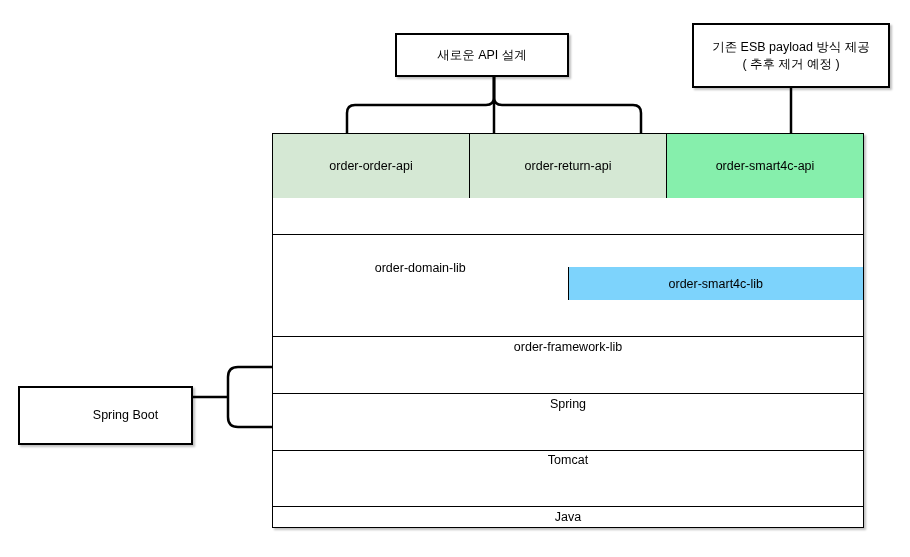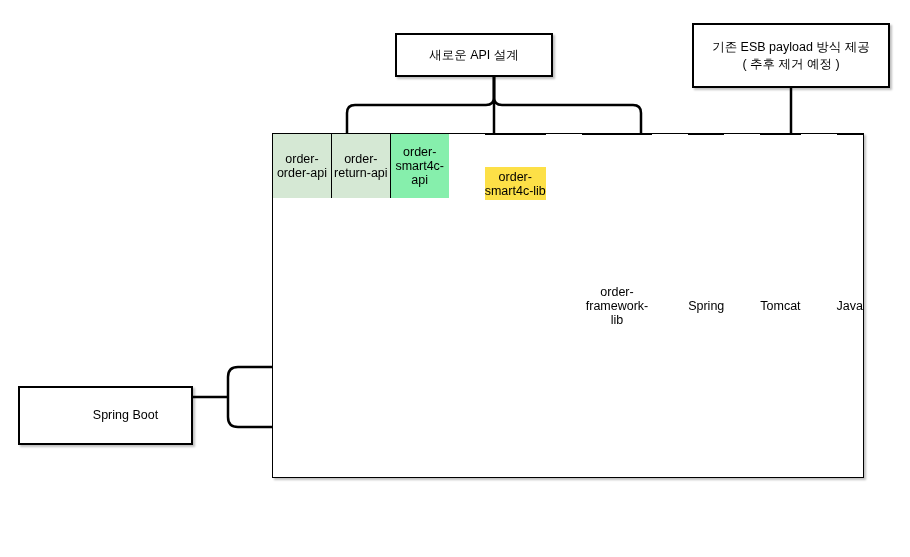--- a/index.html
+++ b/index.html
@@ -30,33 +30,34 @@
     display: flex;
     flex-direction: column;
     align-items: center;
     justify-content: center;
     text-align: center;
     font-size: 12.5px;
     line-height: 1.35;
     z-index: 2;
     box-sizing: border-box;
   }
-  .callout.new-api   { left: 395px; top: 33px;  width: 158px; height: 44px; }
+  .callout.new-api   { left: 395px; top: 33px;  width: 174px; height: 44px; }
   .callout.esb       { left: 692px; top: 23px;  width: 198px; height: 65px; }
   .callout.springboot{ left: 18px;  top: 386px; width: 175px; height: 59px; padding-left: 40px; }
 
   .stack {
     position: absolute;
     left: 272px; top: 133px;
-    width: 592px; height: 345px;
+    width: 592px; height: 395px;
     background: #ffffff;
     border: 1.5px solid #000000;
     box-shadow: 2px 2px 2px rgba(0,0,0,0.25);
     box-sizing: border-box;
     display: flex;
+    flex-direction: column;
     z-index: 1;
     gap: 36px;
   }
   .stack-row {
     display: flex;
     flex-direction: row;
     align-items: stretch;
     box-sizing: border-box;
   }
   .stack-row + .stack-row { border-top: 1.5px solid #000000; }
@@ -110,21 +111,22 @@
 
   <div class="stack">
 
     <div class="stack-row row-apis">
       <div class="cell" style="background: rgb(213, 232, 212);">order-order-api</div>
       <div class="cell" style="background: rgb(213, 232, 212);">order-return-api</div>
       <div class="cell" style="background: #86efac;">order-smart4c-api</div>
     </div>
 
     <div class="stack-row row-libs">
-      <div class="cell" style="background: #fde047; margin-top: 32px;">order-smart4c-lib</div>
+      <div class="cell" style="background: rgb(255, 255, 255);">order-domain-lib</div>
+      <div class="cell" style="background: #7dd3fc; margin-top: 32px;">order-smart4c-lib</div>
     </div>
 
     <div class="stack-row row-full">
       <div class="cell" style="background: rgb(255, 255, 255); text-align: center;">order-framework-lib</div>
     </div>
 
     <div class="stack-row row-full">
       <div class="cell" style="background: rgb(255, 255, 255);">Spring</div>
     </div>
 

